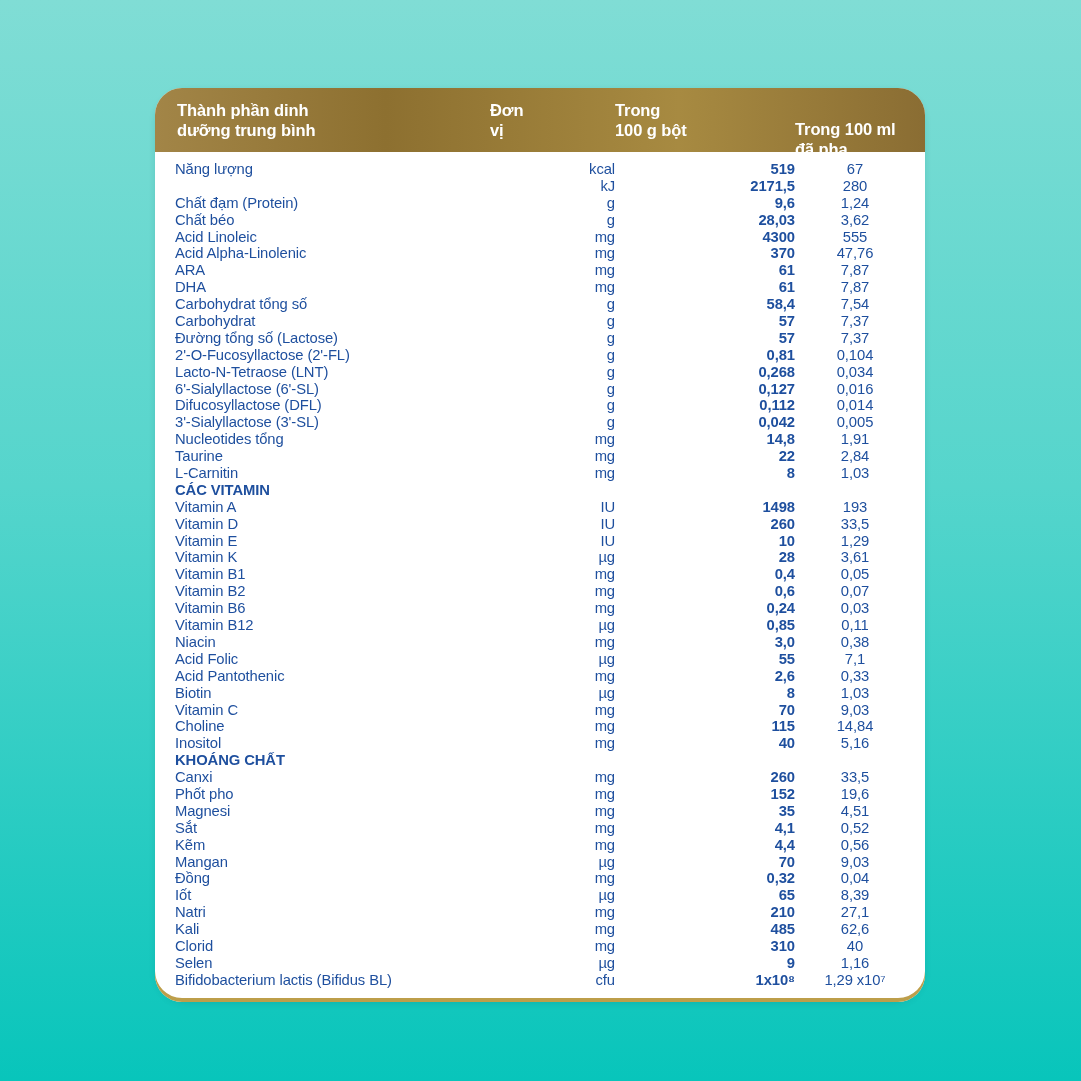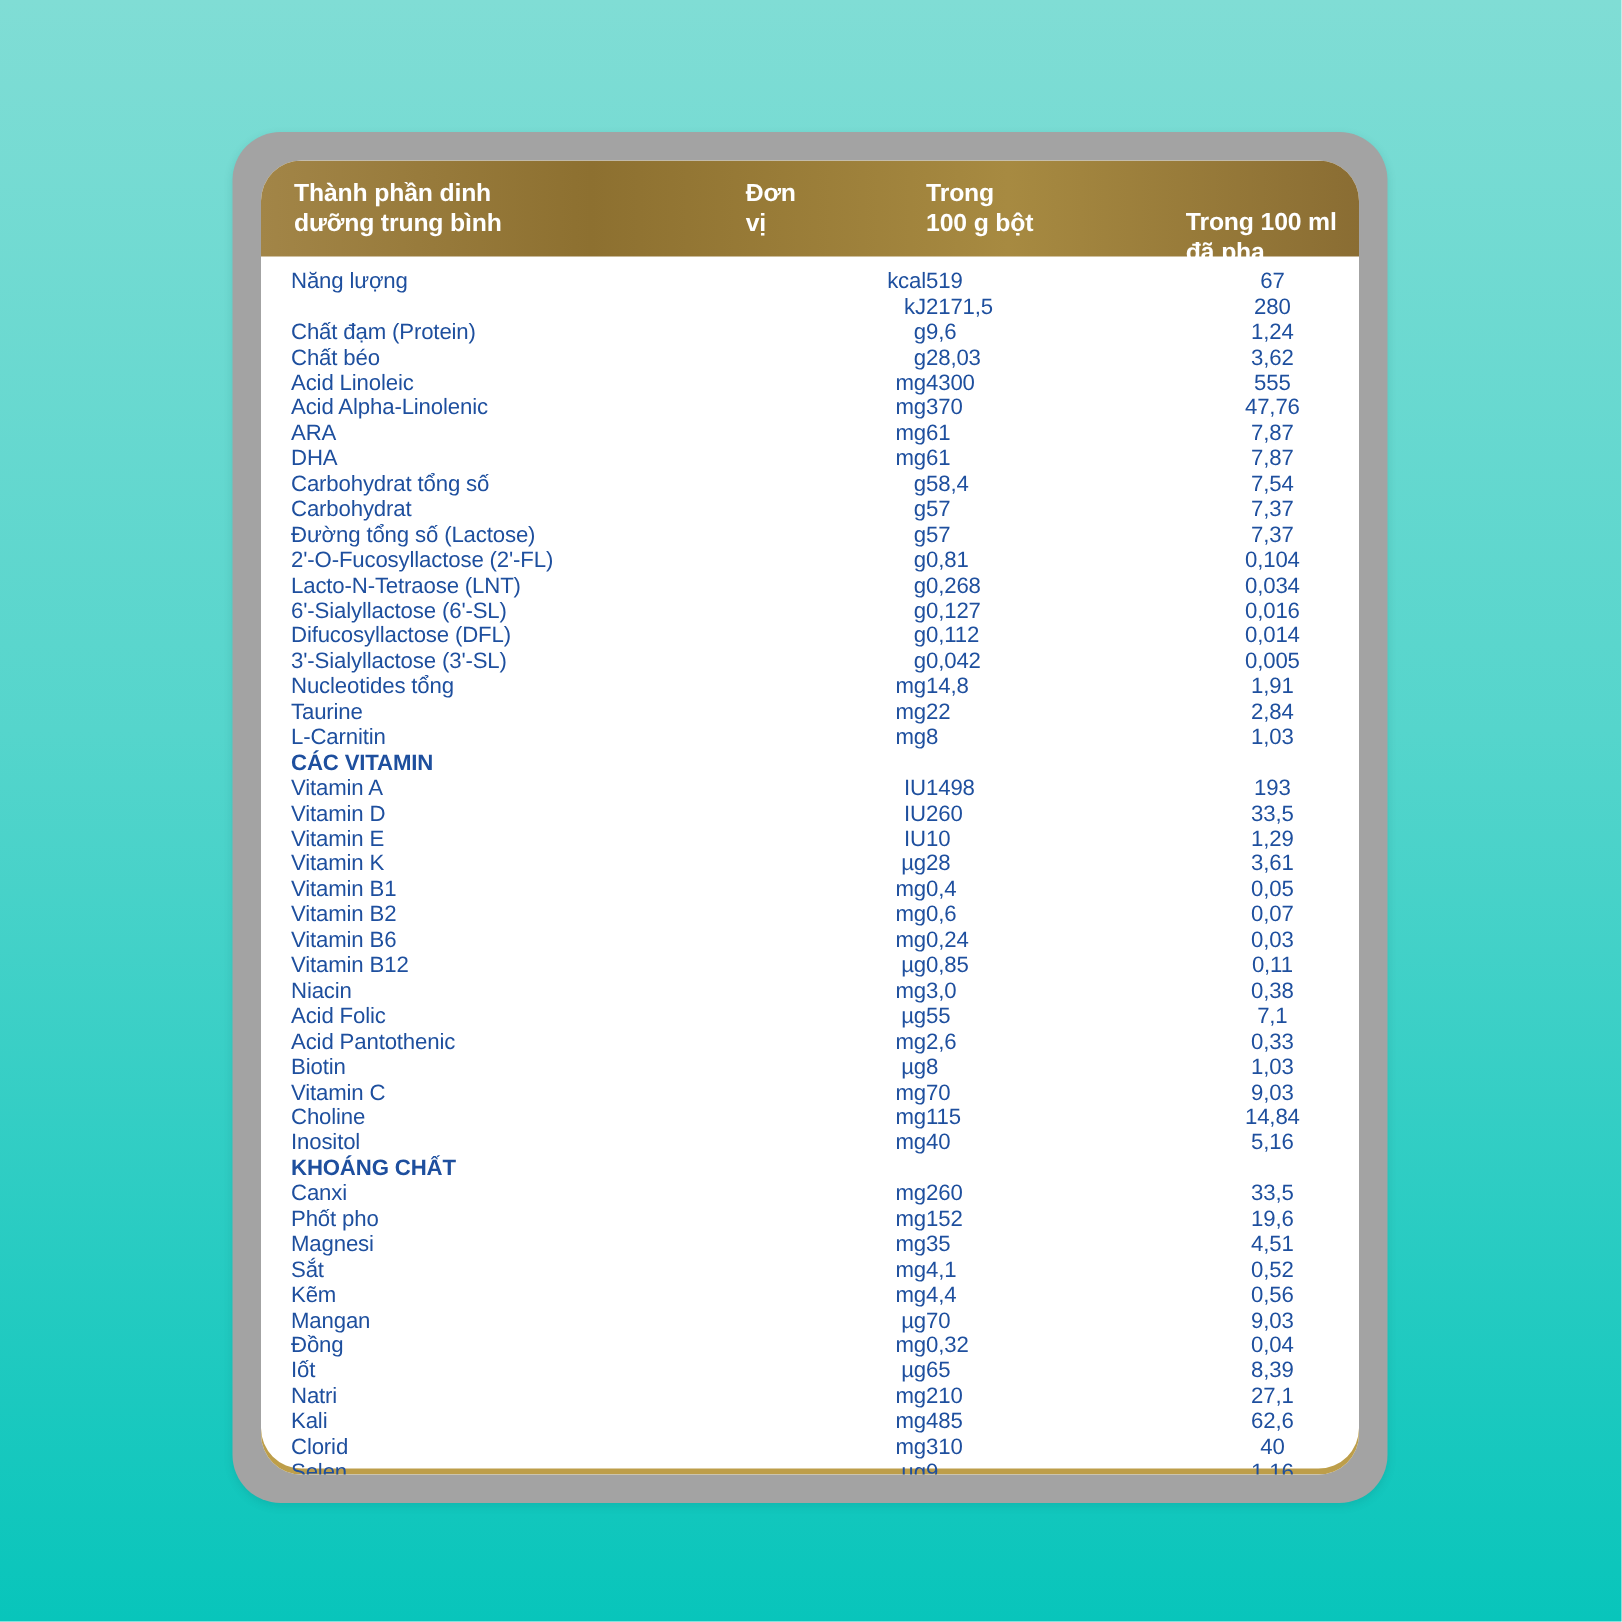--- a/index.html
+++ b/index.html
@@ -13,24 +13,24 @@
     overflow: hidden;
     background: linear-gradient(180deg, #80ddd5 0%, #55d5cc 45%, #08c5bb 100%);
     font-family: "Liberation Sans", "DejaVu Sans", sans-serif;
   }
   .card {
     position: absolute;
     left: 155px;
     top: 88px;
     width: 770px;
     height: 914px;
-    background: #a3a3a3;
+    background: #737373;
     border-radius: 32px;
     box-sizing: border-box;
-    padding: 19px;
+    padding: 0;
     box-shadow: 0 2px 6px rgba(0,90,85,0.15);
   }
   .card-inner {
     width: 100%;
     height: 100%;
     background: #ffffff;
     border-radius: 27px;
     overflow: hidden;
     display: flex;
     flex-direction: column;
@@ -67,21 +67,21 @@
   }
   .row {
     display: flex;
     line-height: 16.9px;
     height: 16.9px;
     white-space: nowrap;
   }
   .cell { box-sizing: border-box; }
   .cell-name { width: 335px; padding-left: 20px; text-align: left; }
   .cell-unit { width: 125px; text-align: right; }
-  .cell-g    { width: 180px; text-align: left; }
+  .cell-g    { width: 180px; text-align: right; font-weight: bold; }
   .cell-ml   { width: 120px; text-align: center; }
   .row.section .cell-name { font-weight: bold; }
 </style>
 </head>
 <body>
 
 <div class="card">
   <div class="card-inner">
 
     <div class="table-header">
@@ -425,16 +425,22 @@
     <div class="cell cell-ml">40</div>
   </div>
 
   <div class="row">
     <div class="cell cell-name">Selen</div>
     <div class="cell cell-unit">µg</div>
     <div class="cell cell-g">9</div>
     <div class="cell cell-ml">1,16</div>
   </div>
 
+  <div class="row">
+    <div class="cell cell-name">Bifidobacterium lactis (Bifidus BL)</div>
+    <div class="cell cell-unit">cfu</div>
+    <div class="cell cell-g">1x10⁸</div>
+    <div class="cell cell-ml">1,29 x10⁷</div>
+  </div>
 </div>
 
   </div>
 </div>
 
 </body></html>

